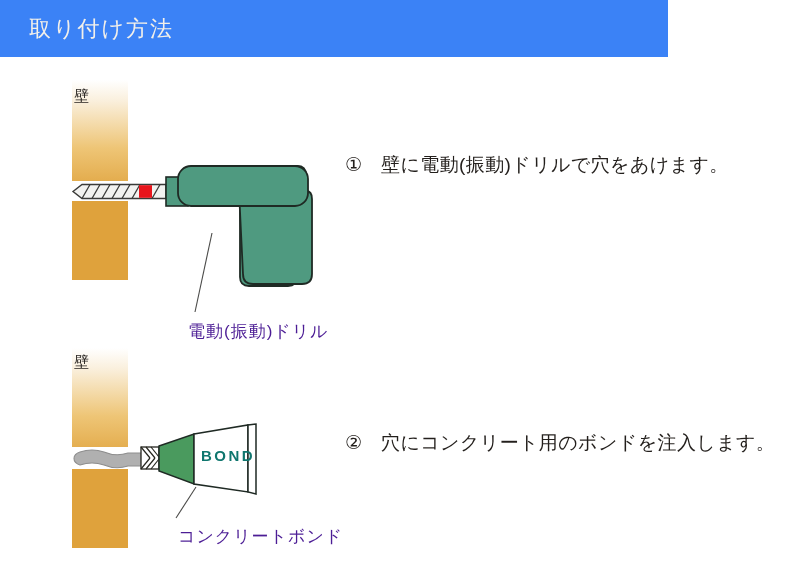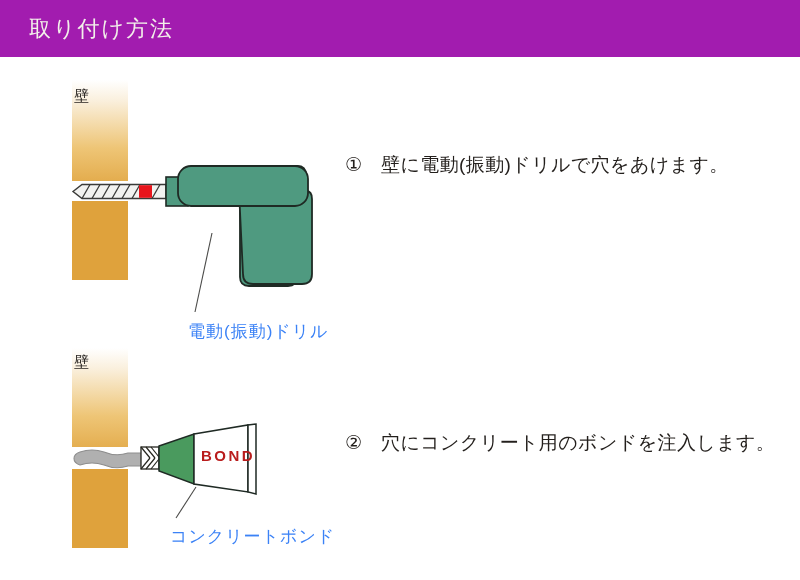--- a/index.html
+++ b/index.html
@@ -14,23 +14,23 @@
     color: #231f1c;
     overflow: hidden;
     position: relative;
   }
 
   
   #header-bar {
     position: absolute;
     left: 0;
     top: 0;
-    width: 800px;
+    width: 668px;
     height: 57px;
-    background: #a21caf;
+    background: #3b82f6;
     box-sizing: border-box;
   }
   #header-title {
     position: absolute;
     left: 29px;
     top: 50%;
     transform: translateY(-50%);
     color: #f3f0ea;
     font-size: 22px;
     letter-spacing: 2px;
@@ -71,25 +71,25 @@
   }
 
   #step-1 { left: 345px; top: 150px; }
   #step-2 { left: 345px; top: 428px; }
 
   
   .part-caption {
     position: absolute;
     font-size: 17px;
     letter-spacing: 1px;
-    color: #3b82f6;
+    color: #4c1d95;
     white-space: nowrap;
   }
   #caption-drill { left: 188px; top: 320px; }
-  #caption-bond  { left: 170px; top: 525px; }
+  #caption-bond  { left: 178px; top: 525px; }
 
   
   .wall-label {
     position: absolute;
     font-size: 15px;
     color: #231f1c;
     white-space: nowrap;
   }
   #wall-label-1 { left: 74px; top: 87px; }
   #wall-label-2 { left: 74px; top: 353px; }
@@ -219,21 +219,21 @@
 
     <path d="M 194 434 L 248 425 L 248 492 L 194 484 Z" fill="#ffffff" stroke="#1f2a24" stroke-width="1.5" stroke-linejoin="miter"></path>
 
     <path d="M 248 425 L 256 424 L 256 494 L 248 492 Z" fill="#ffffff" stroke="#1f2a24" stroke-width="1.5" stroke-linejoin="miter"></path>
   </g>
 
   <line x1="196" y1="487" x2="176" y2="518" stroke="#4a4a48" stroke-width="1.1"></line>
 </svg>
 
 <div style="position:absolute;left:201px;top:447px;width:46px;text-align:center;
-            font-size:15px;font-weight:bold;letter-spacing:2.5px;color:#b91c1c;">BOND</div>
+            font-size:15px;font-weight:bold;letter-spacing:2.5px;color:#0f766e;">BOND</div>
 
 <div id="wall-label-1" class="wall-label">壁</div>
 <div id="wall-label-2" class="wall-label">壁</div>
 
 <div id="caption-drill" class="part-caption">電動(振動)ドリル</div>
 <div id="caption-bond" class="part-caption">コンクリートボンド</div>
 
 <div id="step-1" class="step-block">
   <div class="step-number">①</div>
   <div class="step-lines">

